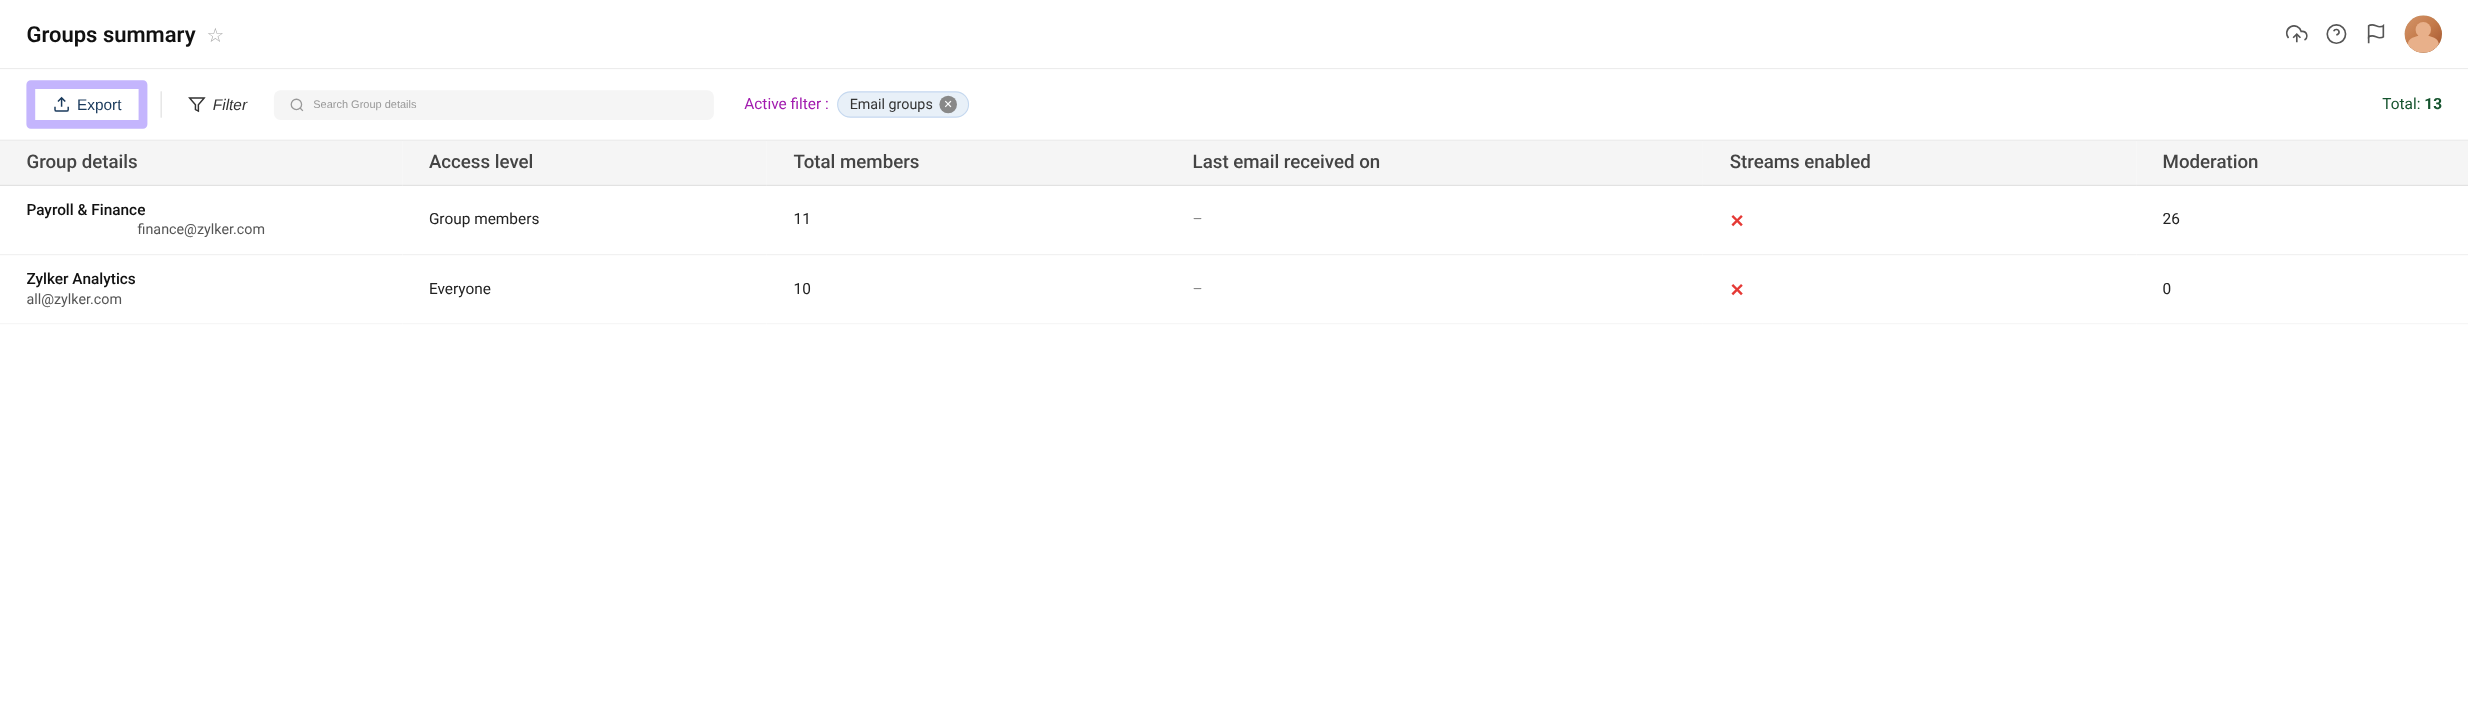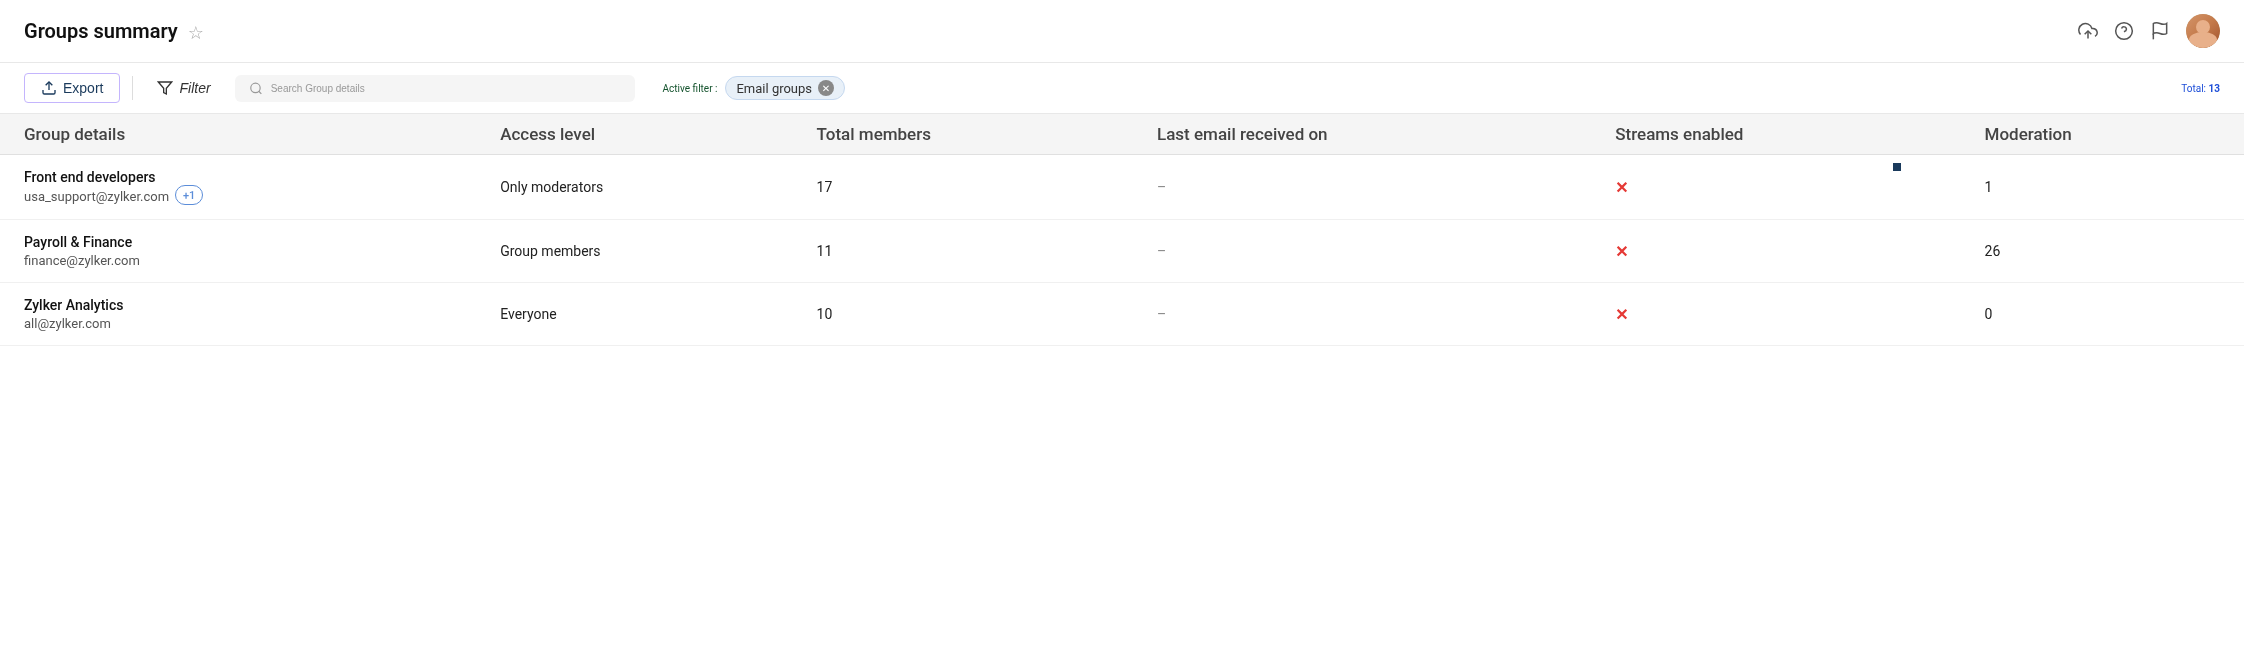--- a/index.html
+++ b/index.html
@@ -104,21 +104,21 @@
       gap: 12px;
       border-bottom: 1px solid #e8e8e8;
       background: #fff;
     }
 
     .export-button {
       display: flex;
       align-items: center;
       gap: 6px;
       padding: 6px 16px;
-      border: 1px solid #c4b5fd;
+      border: 8px solid #c4b5fd;
       border-radius: 4px;
       background: #fff;
       color: #1a3a5c;
       font-size: 14px;
       font-weight: 500;
       cursor: pointer;
     }
 
     .export-button svg {
       width: 16px;
@@ -168,22 +168,22 @@
     }
 
     .active-filter-section {
       display: flex;
       align-items: center;
       gap: 8px;
       margin-left: 16px;
     }
 
     .active-filter-label {
-      color: #14532d;
-      font-size: 10px;
+      color: #a21caf;
+      font-size: 14px;
     }
 
     .filter-tag {
       display: flex;
       align-items: center;
       gap: 6px;
       background: #e8f0f8;
       border: 1px solid #c5d8ef;
       border-radius: 20px;
       padding: 3px 10px;
@@ -199,22 +199,22 @@
       height: 16px;
       border-radius: 50%;
       background: #888;
       color: #fff;
       font-size: 10px;
       cursor: pointer;
     }
 
     .total-label {
       margin-left: auto;
-      font-size: 10px;
-      color: #1d4ed8;
+      font-size: 14px;
+      color: #14532d;
     }
 
     .total-label strong {
       font-weight: 700;
     }
 
     .table-container {
       overflow: auto;
     }
 
@@ -377,38 +377,24 @@
         <th>Group details</th>
         <th>Access level</th>
         <th>Total members</th>
         <th>Last email received on</th>
         <th>Streams enabled</th>
         <th>Moderation</th>
       </tr>
     </thead>
     <tbody id="table-body">
 
-    <tr>
-          <td>
-            <div class="group-name">Front end developers</div>
-            <div style="display: flex; align-items: center;">
-              <div class="group-email">usa_support@zylker.com</div>
-              <span class="group-badge">+1</span>
-            </div>
-          </td>
-          <td>Only moderators</td>
-          <td>17</td>
-          <td class="dash-cell">–</td>
-          <td class="streams-cell"><span class="cross-icon">✕</span><div class="blue-indicator"></div></td>
-          <td>1</td>
-        </tr>
         <tr>
           <td>
             <div class="group-name">Payroll &amp; Finance</div>
-            <div style="display: flex; align-items: center;">
+            <div style="display: flex; align-items: center; justify-content: center;">
               <div class="group-email">finance@zylker.com</div>
             </div>
           </td>
           <td>Group members</td>
           <td>11</td>
           <td class="dash-cell">–</td>
           <td class="streams-cell"><span class="cross-icon">✕</span></td>
           <td>26</td>
         </tr>
         <tr>

